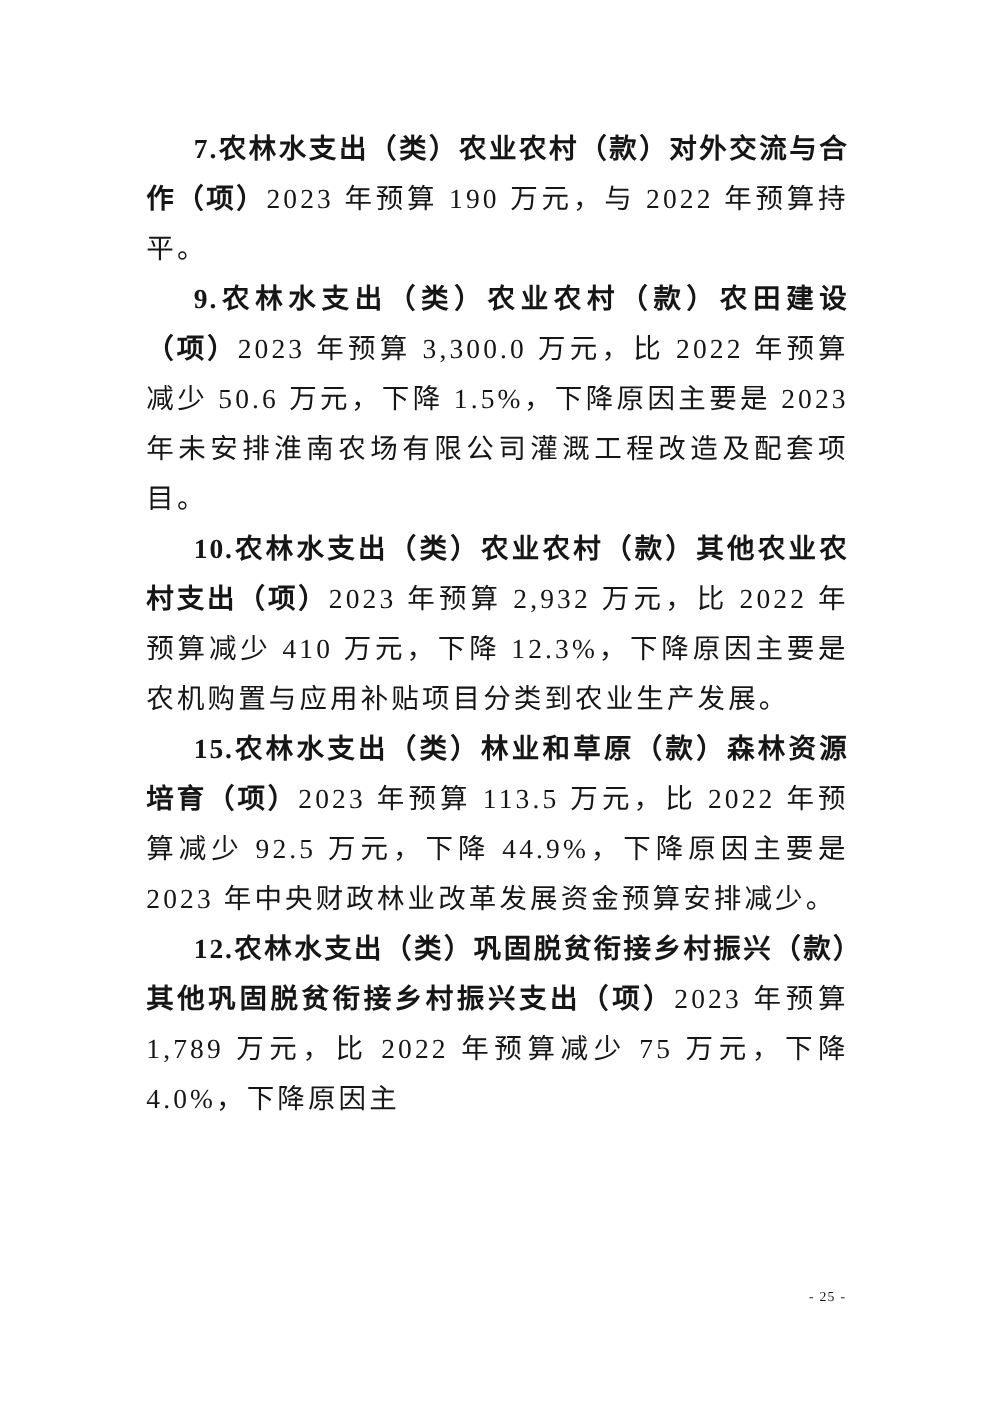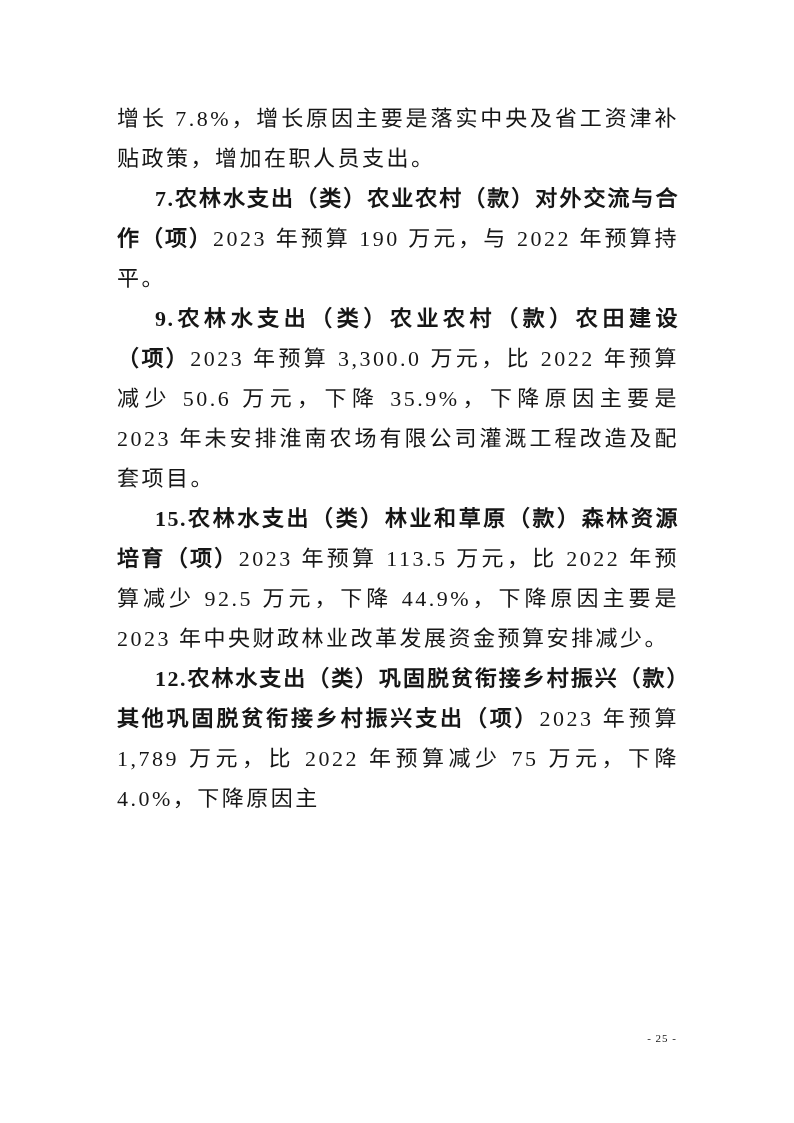--- a/index.html
+++ b/index.html
@@ -47,27 +47,27 @@
     letter-spacing: 1px;
   }
 </style>
 </head>
 <body>
 
 <div class="page">
 
   <div class="content">
 
-    <p class="no-indent"><b></b><span>增长 7.8%，增长原因主要是落实中央及省工资津补贴政策，增加在职人员支出。</span></p>
 
     <p><b>7.农林水支出（类）农业农村（款）对外交流与合作（项）</b><span>2023 年预算 190 万元，与 2022 年预算持平。</span></p>
 
 
-    <p><b>9.农林水支出（类）农业农村（款）农田建设（项）</b><span>2023 年预算 3,300.0 万元，比 2022 年预算减少 50.6 万元，下降 35.9%，下降原因主要是 2023 年未安排淮南农场有限公司灌溉工程改造及配套项目。</span></p>
+    <p><b>9.农林水支出（类）农业农村（款）农田建设（项）</b><span>2023 年预算 3,300.0 万元，比 2022 年预算减少 50.6 万元，下降 1.5%，下降原因主要是 2023 年未安排淮南农场有限公司灌溉工程改造及配套项目。</span></p>
 
+    <p><b>10.农林水支出（类）农业农村（款）其他农业农村支出（项）</b><span>2023 年预算 2,932 万元，比 2022 年预算减少 410 万元，下降 12.3%，下降原因主要是农机购置与应用补贴项目分类到农业生产发展。</span></p>
 
     <p><b>15.农林水支出（类）林业和草原（款）森林资源培育（项）</b><span>2023 年预算 113.5 万元，比 2022 年预算减少 92.5 万元，下降 44.9%，下降原因主要是 2023 年中央财政林业改革发展资金预算安排减少。</span></p>
 
     <p><b>12.农林水支出（类）巩固脱贫衔接乡村振兴（款）其他巩固脱贫衔接乡村振兴支出（项）</b><span>2023 年预算 1,789 万元，比 2022 年预算减少 75 万元，下降 4.0%，下降原因主</span></p>
 
   </div>
 
   <div class="footer-pagenum">- 25 -</div>
 
 </div>

